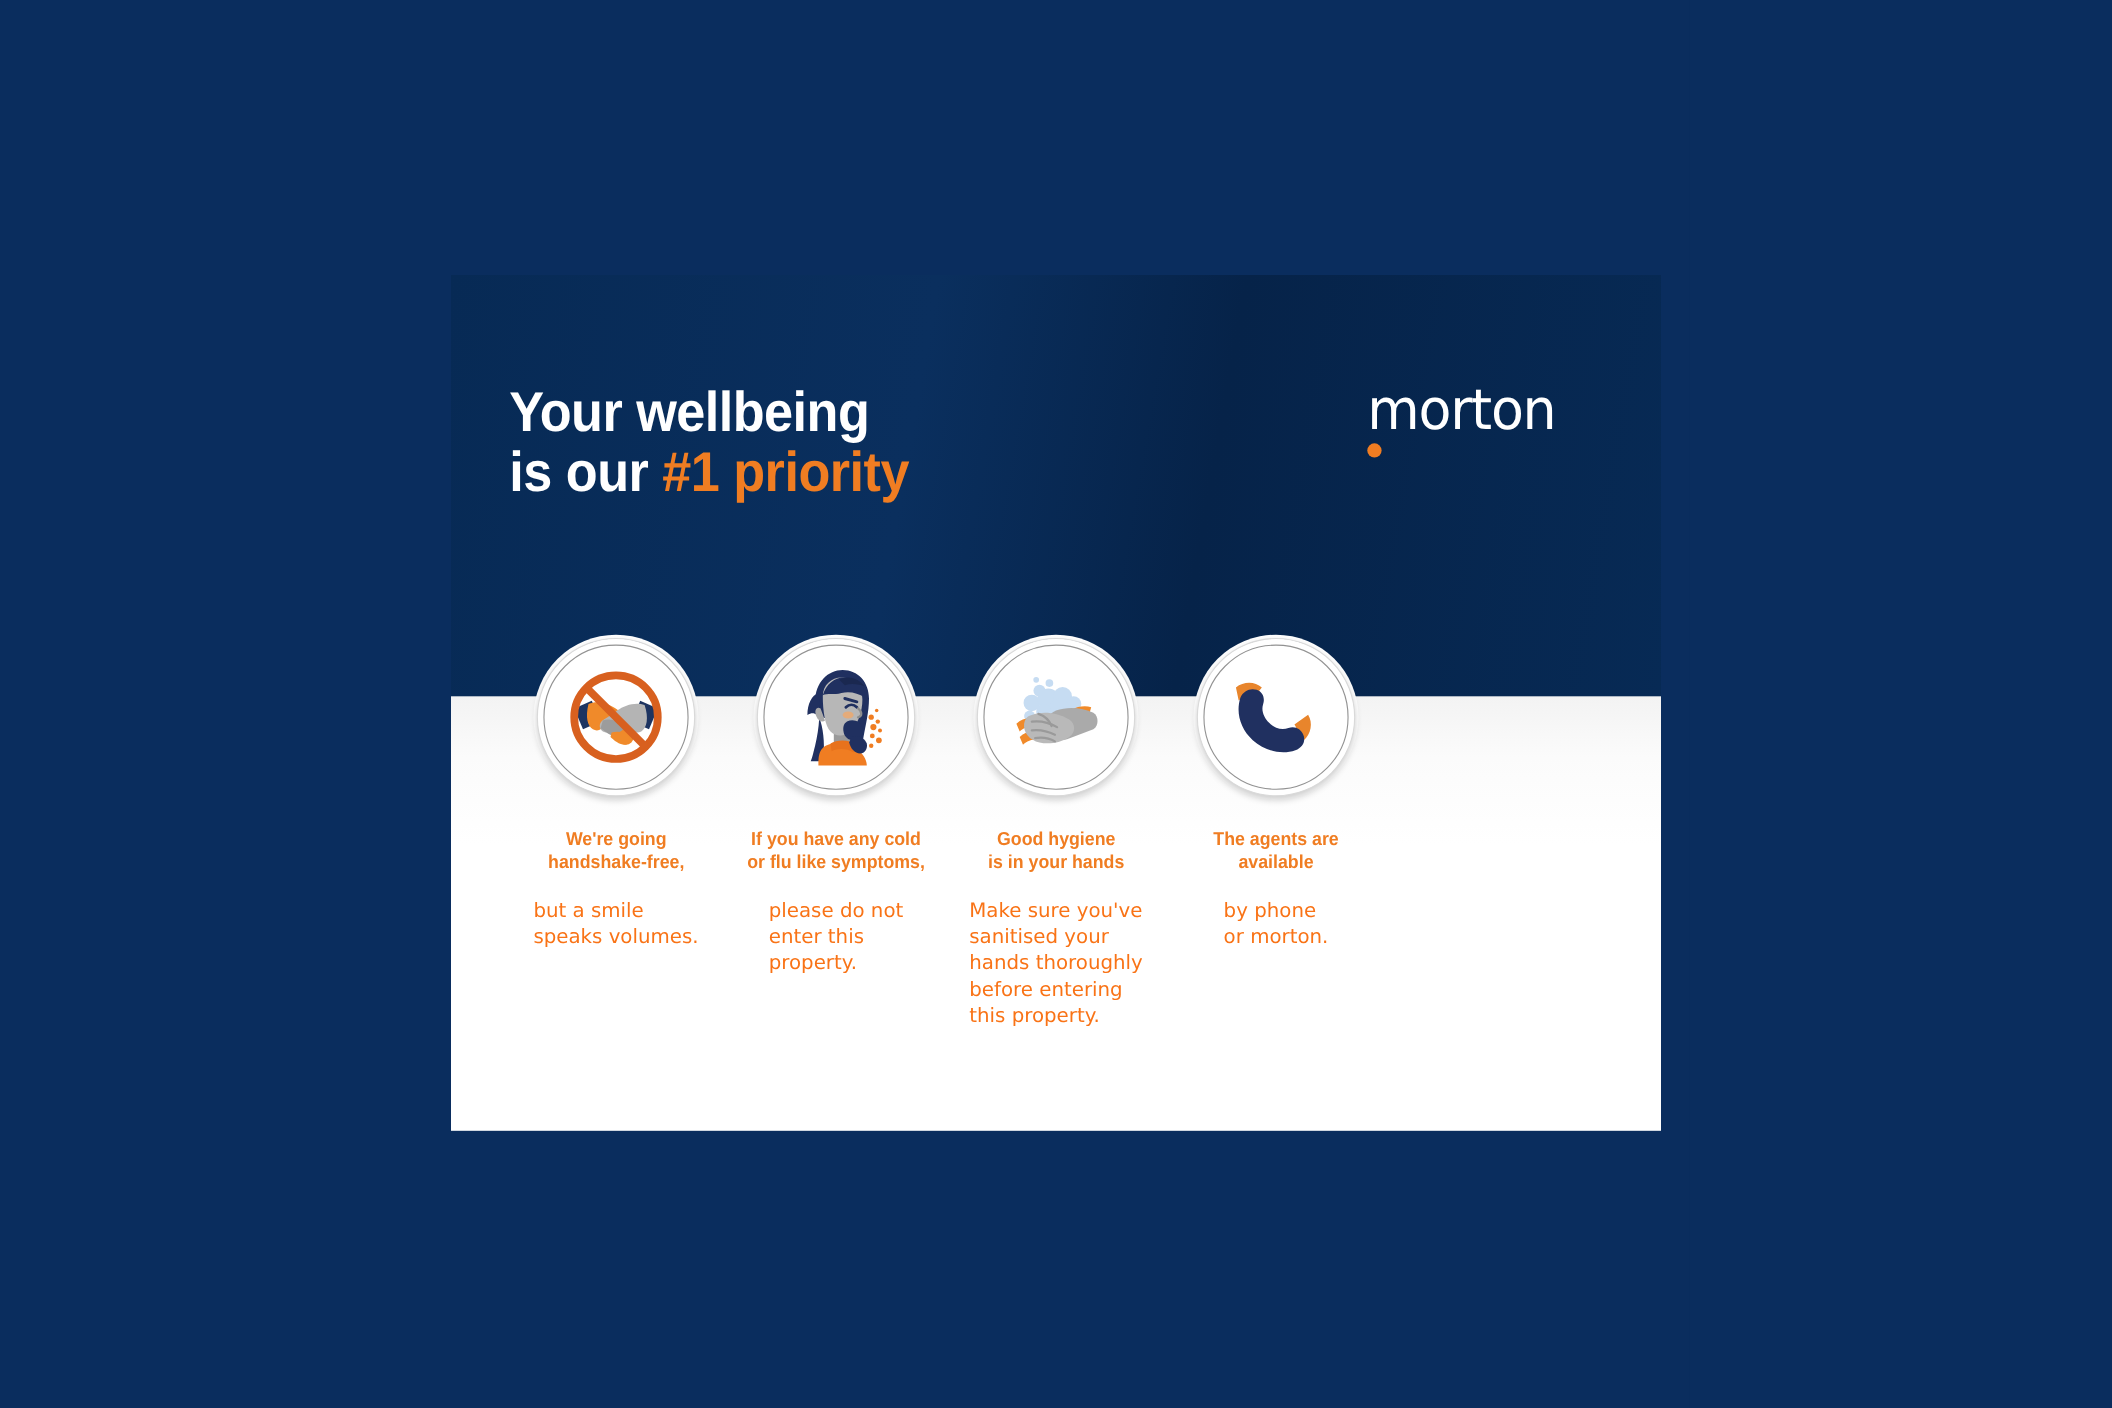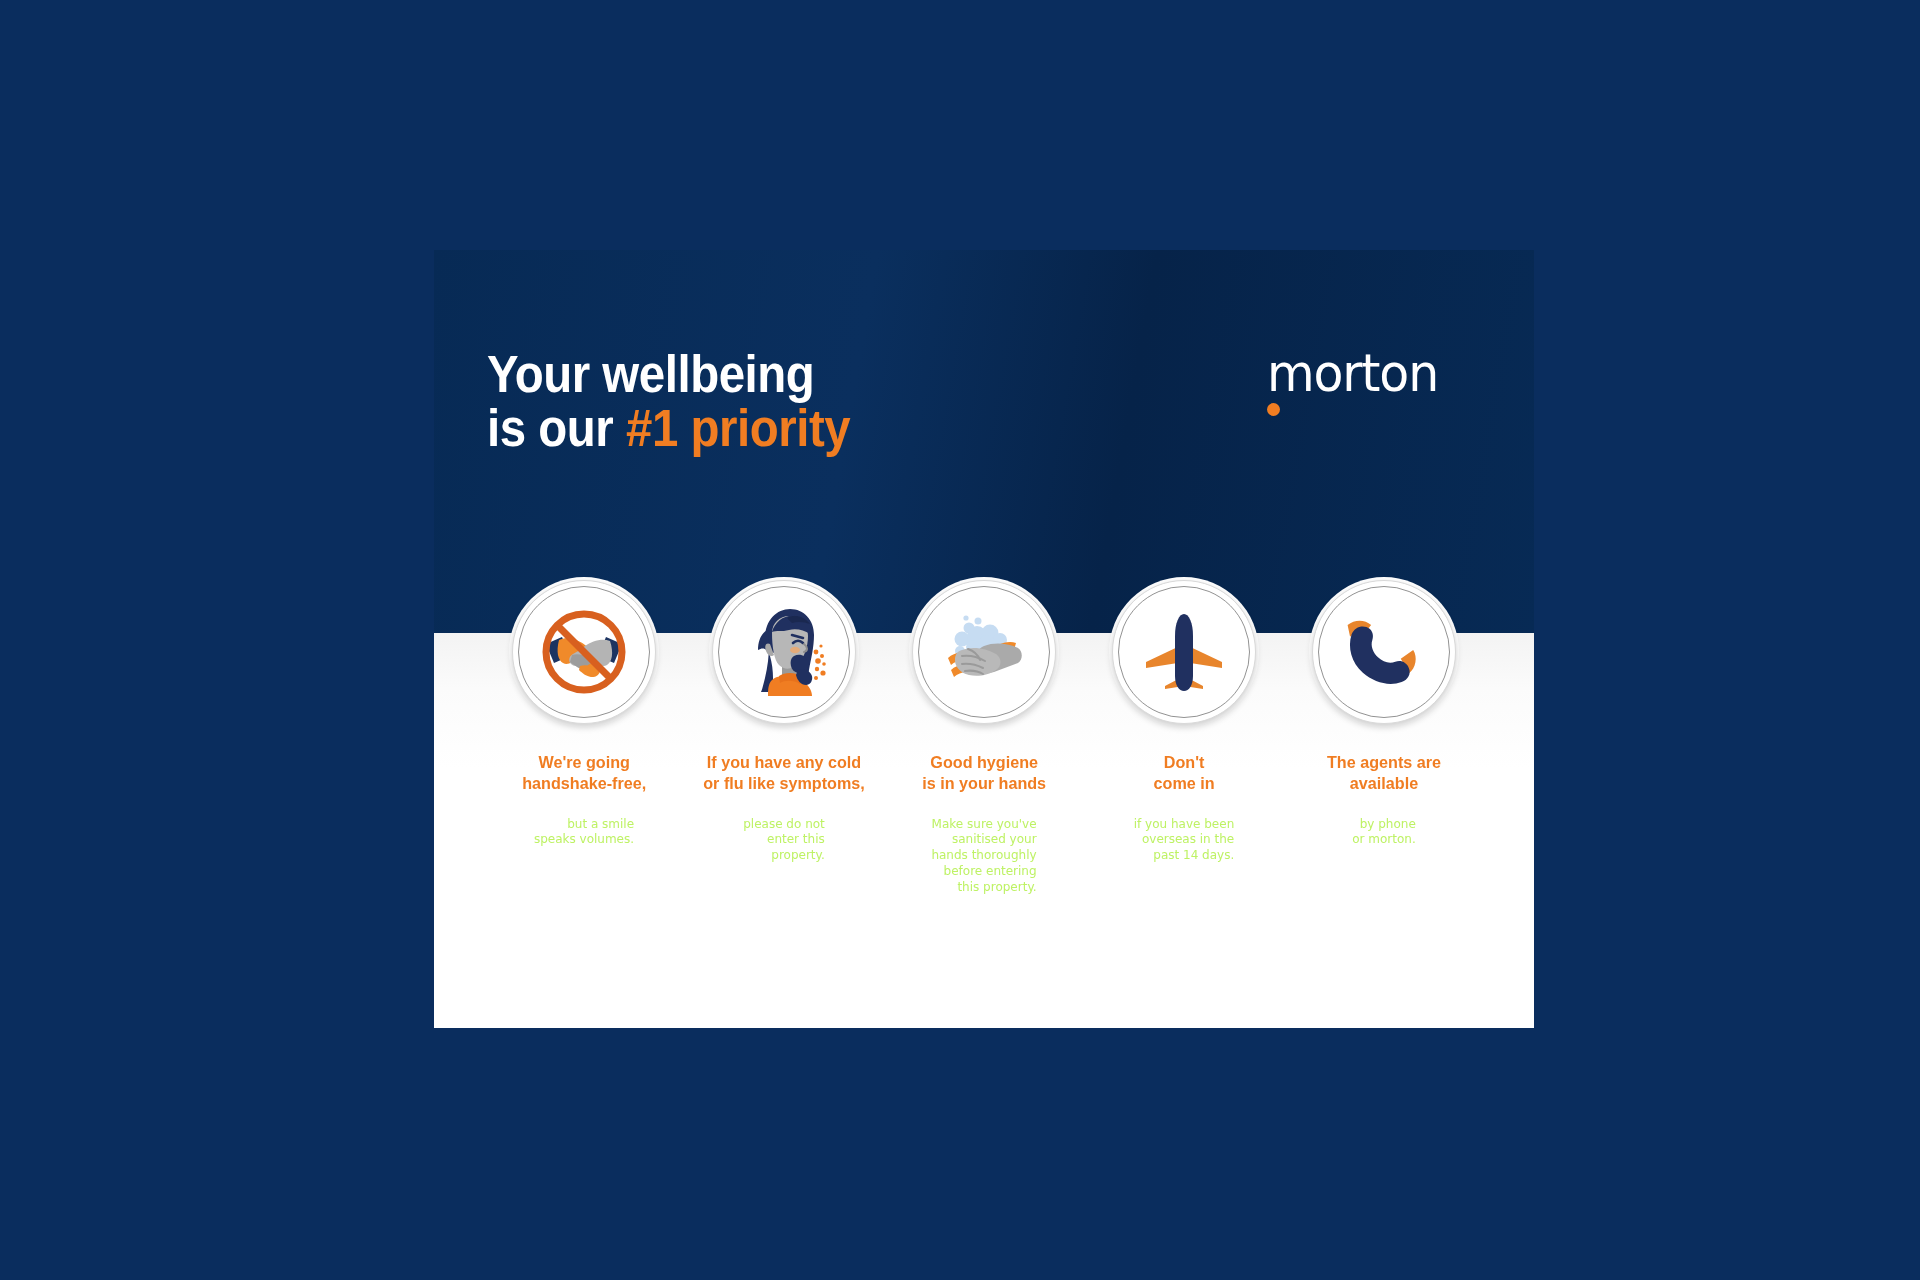--- a/index.html
+++ b/index.html
@@ -13,21 +13,20 @@
     font-family: "Liberation Sans", sans-serif;
     overflow: hidden;
   }
 
   
   #stage {
     position: relative;
     width: 1536px;
     height: 1280px;
     background: #0a2d5e;
-    margin-left: 24px;
   }
 
   
   #hero-card {
     position: absolute;
     left: 410px;
     top: 250px;
     width: 1100px;
     height: 385px;
     background: linear-gradient(100deg, #072a55 0%, #0a2f5e 38%, #062349 62%, #072a55 100%);
@@ -134,23 +133,23 @@
     text-align: center;
     color: #f07d22;
     font-size: 17px;
     font-weight: bold;
     line-height: 1.25;
     transform: scaleX(0.95);
     white-space: pre-line;
   }
   .card-body {
     margin-top: 22px;
-    text-align: right;
-    color: #bef264;
-    font-size: 12px;
+    text-align: left;
+    color: #f97316;
+    font-size: 18px;
     line-height: 1.32;
     white-space: pre-line;
     font-family: "DejaVu Sans", sans-serif;
   }
 </style>
 </head>
 <body>
 
 <div id="stage">
 
@@ -275,37 +274,20 @@
       </div>
       <div class="card-heading">Good hygiene
 is in your hands</div>
       <div class="card-body">Make sure you've
 sanitised your
 hands thoroughly
 before entering
 this property.</div>
     </div>
 
-    <div class="card">
-      <div class="icon-badge">
-        <svg width="104" height="104" viewBox="0 0 104 104">
-
-          <path d="M52 44 L14 62 L14 68 L52 62 L90 68 L90 62 Z" fill="#e8852c"></path>
-
-          <path d="M52 76 L33 86 L33 89 L52 86 L71 89 L71 86 Z" fill="#e8852c"></path>
-
-          <path d="M52 14 C57 14 61 23 61 36 L61 76 C61 85 57 91 52 91 C47 91 43 85 43 76 L43 36 C43 23 47 14 52 14 Z" fill="#203060"></path>
-        </svg>
-      </div>
-      <div class="card-heading">Don't
-come in</div>
-      <div class="card-body">if you have been
-overseas in the
-past 14 days.</div>
-    </div>
 
     <div class="card">
       <div class="icon-badge">
         <svg width="104" height="104" viewBox="0 0 104 104">
           <g transform="rotate(-12 52 52)">
 
             <path d="M22 18 C30 14 40 16 45 23 L33 33 C30 29 26 28 22 30 Z" fill="#e8852c"></path>
 
             <path d="M72 78 C80 74 84 64 81 56 L67 62 C69 66 68 71 64 73 Z" fill="#e8852c"></path>
 

